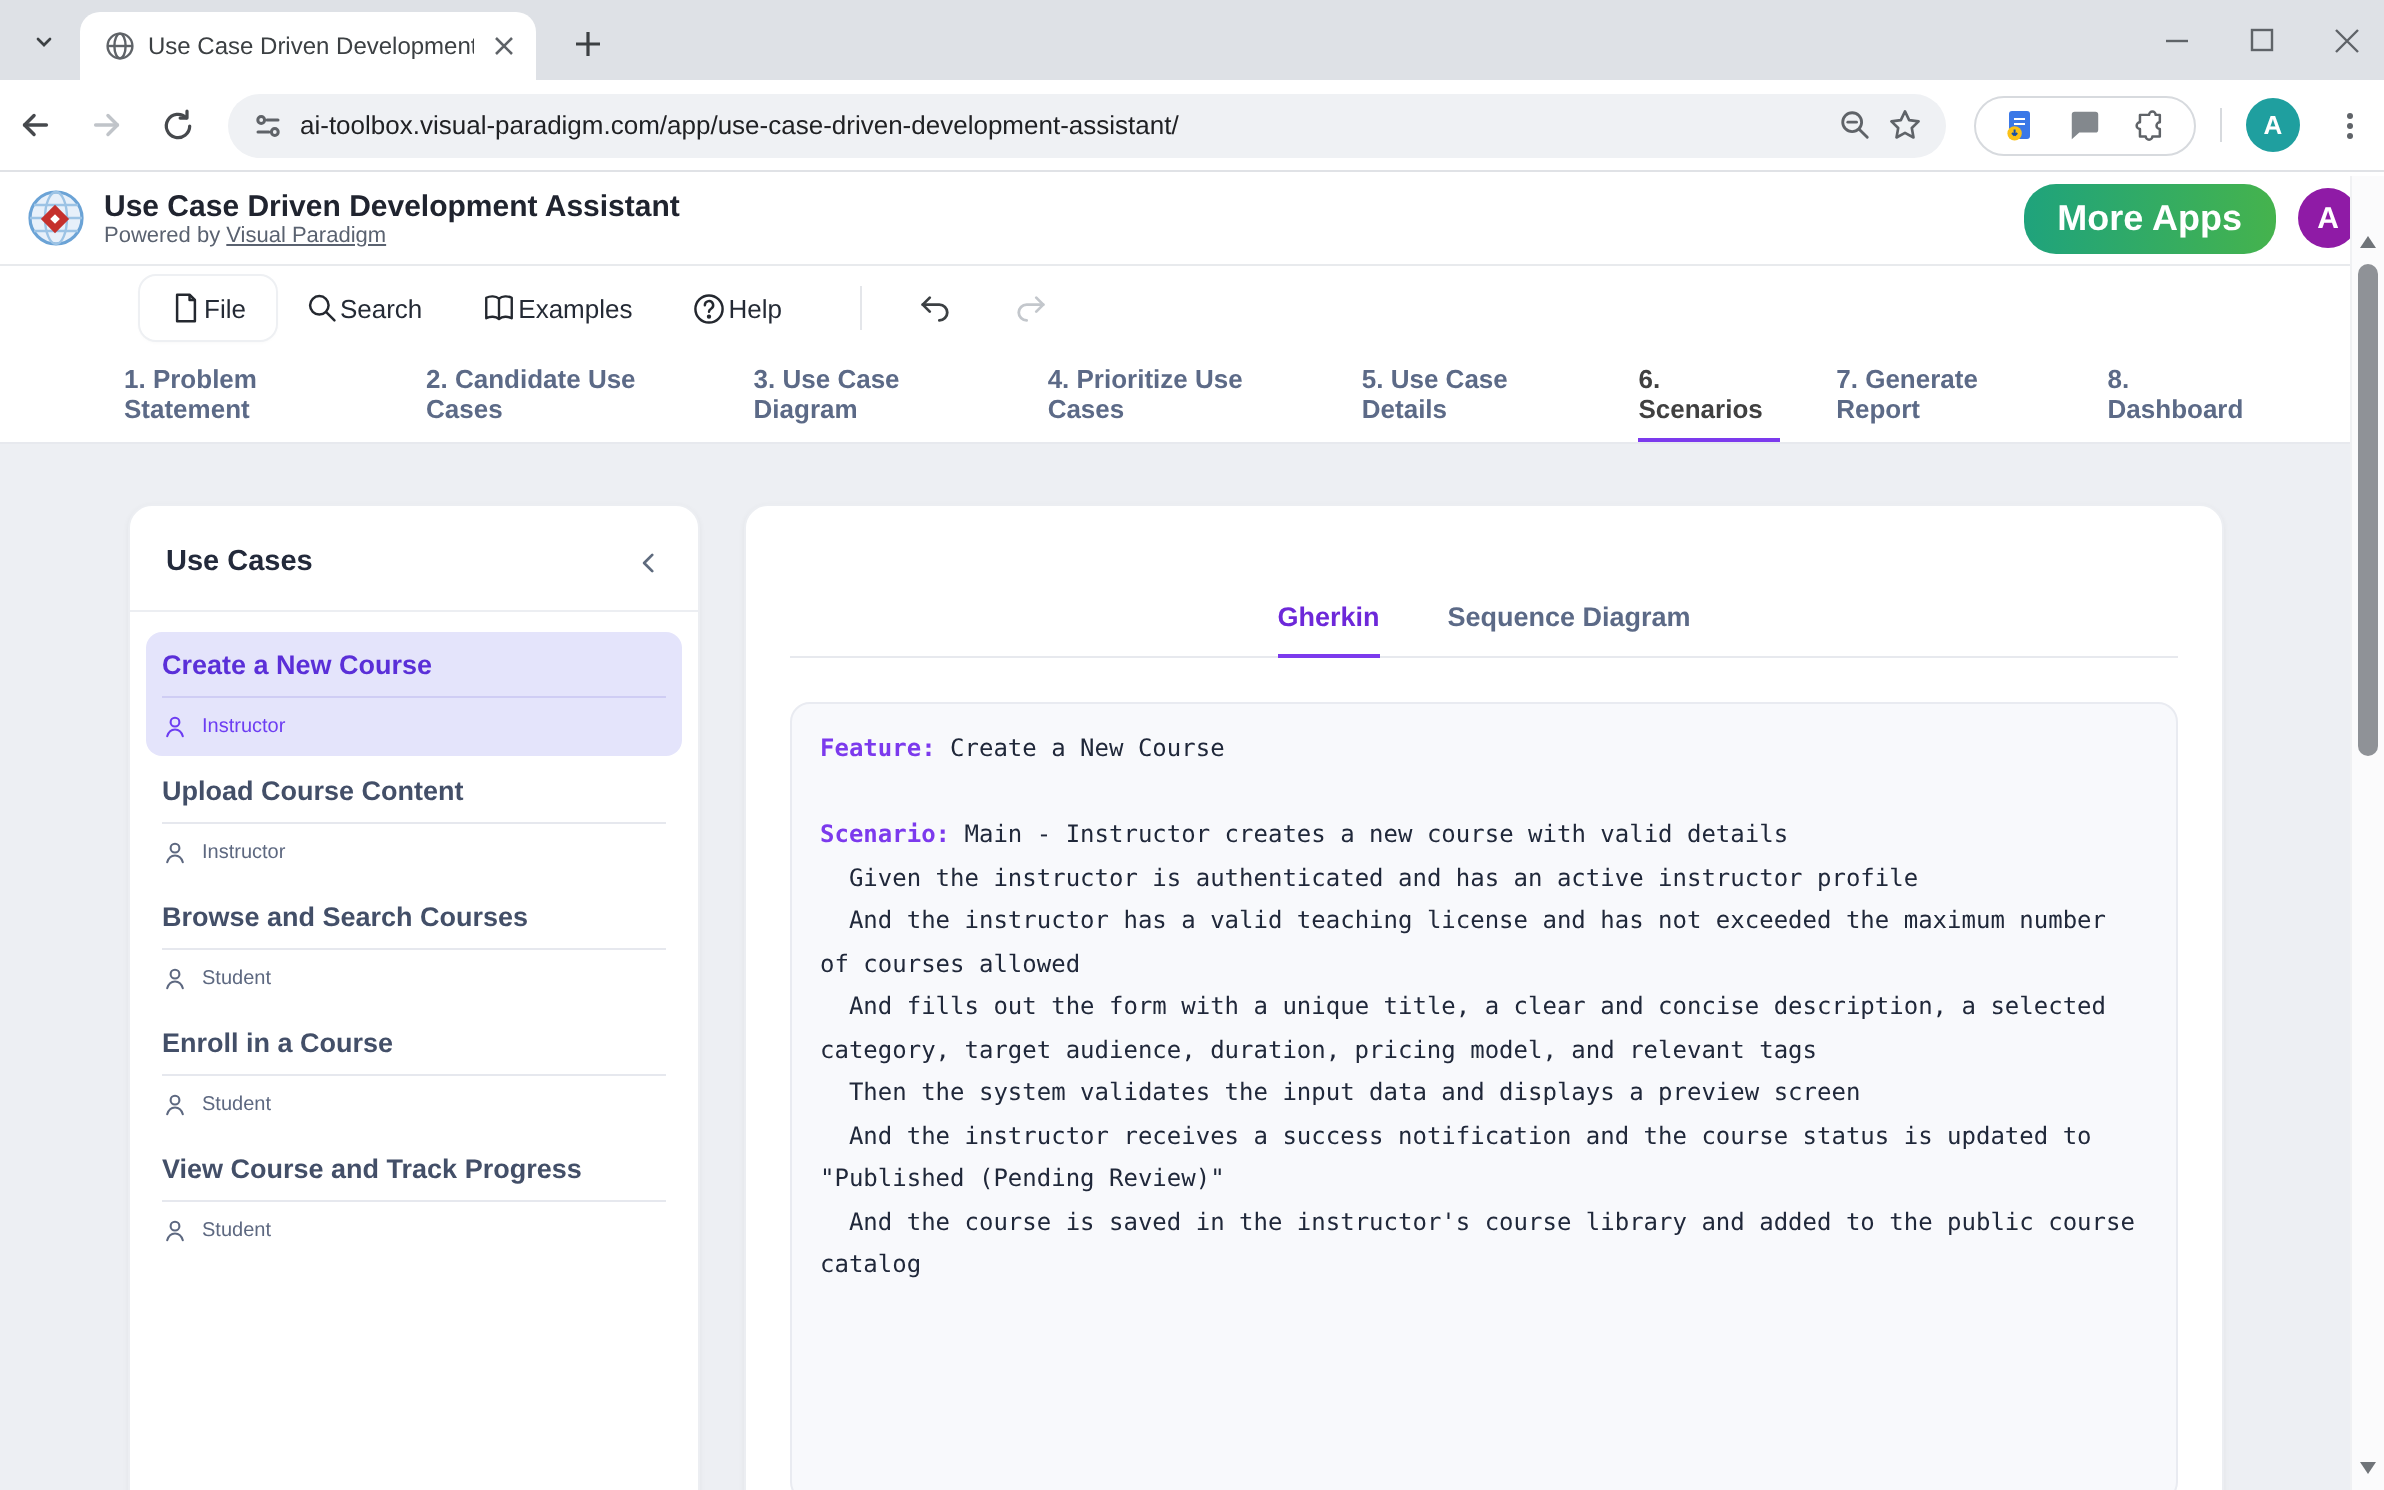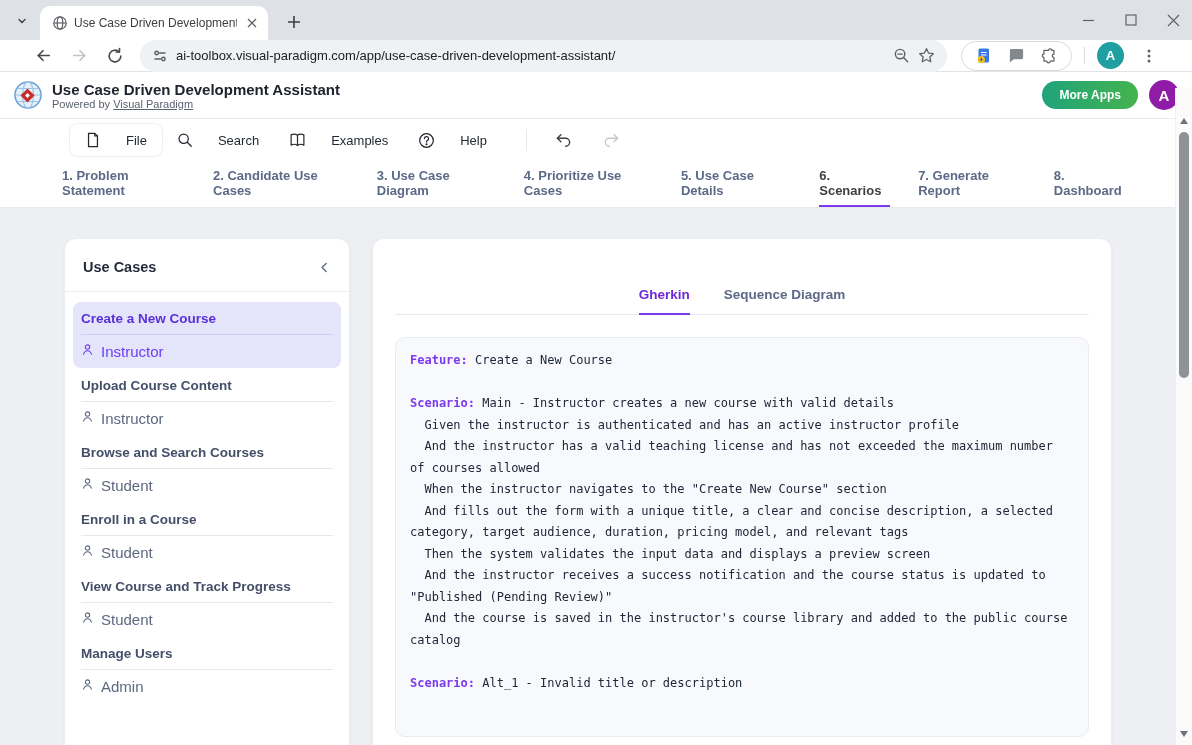--- a/index.html
+++ b/index.html
@@ -7,40 +7,40 @@
 
   
   .titlebar { position:relative; height:40px; background:#dee1e6; }
   .tabsearch { position:absolute; left:10px; top:9px; width:24px; height:24px; border-radius:50%; display:flex; align-items:center; justify-content:center; color:#3c4043; cursor:pointer; }
   .tab { position:absolute; left:40px; top:6px; width:228px; height:34px; background:#fff; border-radius:10px 10px 0 0; display:flex; align-items:center; padding:0 8px 0 12px; }
   .tab-title { flex:1; font-size:12px; color:#3c4043; white-space:nowrap; overflow:hidden; margin:0 6px; }
   .tab-close { width:17px; height:17px; display:flex; align-items:center; justify-content:center; border-radius:50%; color:#5f6368; }
   .newtab { position:absolute; left:282px; top:10px; width:24px; height:24px; display:flex; align-items:center; justify-content:center; color:#3c4043; }
   .winctl { position:absolute; right:12px; top:0; height:40px; display:flex; align-items:center; gap:30px; color:#5f6368; }
 
-  .toolbar { height:32px; background:#fff; border-bottom:1px solid #e0e2e6; display:flex; align-items:center; padding:0 26px; gap:2px; }
+  .toolbar { height:46px; background:#fff; border-bottom:1px solid #e0e2e6; display:flex; align-items:center; padding:0 0; gap:2px; }
   .navbtn { width:34px; height:34px; display:flex; align-items:center; justify-content:center; border-radius:50%; }
   .urlbar { flex:1; height:32px; margin:0 6px; background:#eff1f4; border-radius:16px; display:flex; align-items:center; padding:0 12px; gap:8px; }
   .url-text { flex:1; font-size:13px; color:#202124; white-space:nowrap; overflow:hidden; }
   .ext-pill { height:30px; border:1px solid #d7dade; border-radius:15px; display:flex; align-items:center; gap:15px; padding:0 13px; margin:0 6px; }
   .tb-sep { width:1px; height:17px; background:#d7dade; margin:0 4px; }
   .browser-avatar { width:27px; height:27px; border-radius:50%; background:#1f9f9f; color:#fff; font-size:13px; font-weight:bold; display:flex; align-items:center; justify-content:center; margin:0 6px; }
 
   
   .app-header { height:47px; background:#fff; border-bottom:1px solid #e8eaed; display:flex; align-items:center; padding:0 13px; }
   .app-titles { margin-left:9px; }
   .app-title { font-size:15px; font-weight:bold; color:#20242f; line-height:17px; }
   .powered { font-size:11px; color:#5a6270; }
   .powered a { color:#5a6270; text-decoration:underline; cursor:pointer; }
-  .more-apps { margin-left:auto; background:linear-gradient(90deg,#1fa37c,#45b34d); color:#fff; font-size:12px; font-weight:bold; border:none; border-radius:16px; padding:7px 17px; cursor:pointer; }
+  .more-apps { margin-left:auto; background:linear-gradient(90deg,#1fa37c,#45b34d); color:#fff; font-size:18px; font-weight:bold; border:none; border-radius:16px; padding:7px 17px; cursor:pointer; }
   .app-avatar { width:30px; height:30px; border-radius:50%; background:#8f1ba6; color:#fff; font-size:15px; font-weight:bold; display:flex; align-items:center; justify-content:center; margin-left:11px; }
 
   
   .menubar { height:42px; background:#fff; display:flex; align-items:center; padding-left:70px; font-size:13px; color:#242a35; }
-  .menu-item { display:flex; align-items:center; gap:25px; padding:8px 15px; border-radius:8px; cursor:pointer; }
+  .menu-item { display:flex; align-items:center; gap:1px; padding:8px 15px; border-radius:8px; cursor:pointer; }
   .menu-item.first { background:#fff; box-shadow:0 0 0 1px #eef0f3, 0 1px 2px rgba(0,0,0,.04); }
   .mb-sep { width:1px; height:22px; background:#e4e6ea; margin:0 20px 0 24px; }
   .hist-btn { width:34px; height:34px; display:flex; align-items:center; justify-content:center; margin-right:14px; cursor:pointer; }
 
   
   .steps { height:47px; background:#fff; border-bottom:1px solid #e7e9ee; display:flex; align-items:stretch; gap:28px; padding:0 62px; font-size:13px; font-weight:600; color:#5c6a87; }
   .step { display:flex; align-items:center; cursor:pointer; border-bottom:2px solid transparent; }
   .step.active { color:#404040; border-bottom-color:#7c3aed; }
 
   
@@ -49,21 +49,21 @@
   .sidebar-card { left:64px; width:286px; height:540px; }
   .main-card { left:372px; width:740px; height:540px; padding:24px 22px; }
 
   .sb-header { display:flex; align-items:center; justify-content:space-between; padding:20px 18px 16px; }
   .sb-title { font-size:14.5px; font-weight:bold; color:#232a3b; }
   .sb-collapse { color:#5f6b7e; cursor:pointer; display:flex; }
   .sb-divider { height:1px; background:#eceef2; }
   .uc-list { padding:10px 8px; }
   .uc-item { padding:9px 8px 8px; border-radius:8px; margin-bottom:1px; cursor:pointer; }
   .uc-name { font-size:13.5px; font-weight:600; color:#434f68; padding:0 0 8px 0; border-bottom:1px solid #e6e8ee; }
-  .uc-actor { display:flex; align-items:flex-start; gap:7px; font-size:15px; color:#5d6880; margin-top:8px; }
+  .uc-actor { display:flex; align-items:center; gap:7px; font-size:10px; color:#5d6880; margin-top:8px; }
   .uc-item.selected { background:#e4e4fb; }
   .uc-item.selected .uc-name { color:#5a2fd8; border-bottom-color:#cfcdf4; }
   .uc-item.selected .uc-actor { color:#6d3df2; }
 
   .main-heading-row { display:flex; align-items:center; }
   .main-heading { font-size:16.5px; font-weight:bold; color:#242b3d; }
   .main-heading .uc-link { color:#5b2fe0; cursor:pointer; }
   .gen-btn { margin-left:auto; background:#7c0ff2; color:#fff; font-size:13px; font-weight:bold; border:none; border-radius:17px; padding:8px 17px; display:flex; align-items:center; gap:9px; cursor:pointer; }
   .help-circle { width:23px; height:23px; border:2px solid #bcc1ca; border-radius:50%; color:#9aa1ac; font-size:13px; font-weight:bold; display:flex; align-items:center; justify-content:center; margin-left:12px; cursor:pointer; }
 
@@ -361,56 +361,42 @@
           <span>
               <svg width="13" height="13" viewBox="0 0 16 16" fill="none" stroke="currentColor" stroke-width="1.3" stroke-linecap="round">
                 <circle cx="8" cy="5" r="2.7"></circle>
                 <path d="M3.2 13.7c.8-2.9 2.6-4.2 4.8-4.2s4 1.3 4.8 4.2"></path>
               </svg>
             </span>
           <span>Student</span>
         </div>
       </div>
 
-      <div class="uc-item">
-        <div class="uc-name">Manage Users</div>
-        <div class="uc-actor">
-          <span>
-              <svg width="13" height="13" viewBox="0 0 16 16" fill="none" stroke="currentColor" stroke-width="1.3" stroke-linecap="round">
-                <circle cx="8" cy="5" r="2.7"></circle>
-                <path d="M3.2 13.7c.8-2.9 2.6-4.2 4.8-4.2s4 1.3 4.8 4.2"></path>
-              </svg>
-            </span>
-          <span>Admin</span>
-        </div>
-      </div>
 
     </div>
   </div>
 
   <div class="card main-card">
 
     <div class="gtabs">
       <div class="gtab active">Gherkin</div>
       <div class="gtab">Sequence Diagram</div>
     </div>
 
     <div class="gherkin-box">
       <div class="gl"><span class="kw">Feature:</span><span> Create a New Course</span></div>
       <div class="gl"><span class="kw"></span><span></span></div>
       <div class="gl"><span class="kw">Scenario:</span><span> Main - Instructor creates a new course with valid details</span></div>
       <div class="gl"><span class="kw"></span><span>  Given the instructor is authenticated and has an active instructor profile</span></div>
       <div class="gl"><span class="kw"></span><span>  And the instructor has a valid teaching license and has not exceeded the maximum number of courses allowed</span></div>
-      <div class="gl"><span class="kw"></span><span>  When the instructor navigates to the "Create New Course" section</span></div>
       <div class="gl"><span class="kw"></span><span>  And fills out the form with a unique title, a clear and concise description, a selected category, target audience, duration, pricing model, and relevant tags</span></div>
       <div class="gl"><span class="kw"></span><span>  Then the system validates the input data and displays a preview screen</span></div>
       <div class="gl"><span class="kw"></span><span>  And the instructor receives a success notification and the course status is updated to "Published (Pending Review)"</span></div>
       <div class="gl"><span class="kw"></span><span>  And the course is saved in the instructor's course library and added to the public course catalog</span></div>
       <div class="gl"><span class="kw"></span><span></span></div>
-      <div class="gl"><span class="kw">Scenario:</span><span> Alt_1 - Invalid title or description</span></div>
     </div>
   </div>
 </div>
 
 <div class="scrollbar">
   <div class="sb-arrow sb-up"></div>
   <div class="sb-thumb"></div>
   <div class="sb-arrow sb-down"></div>
 </div>
 

